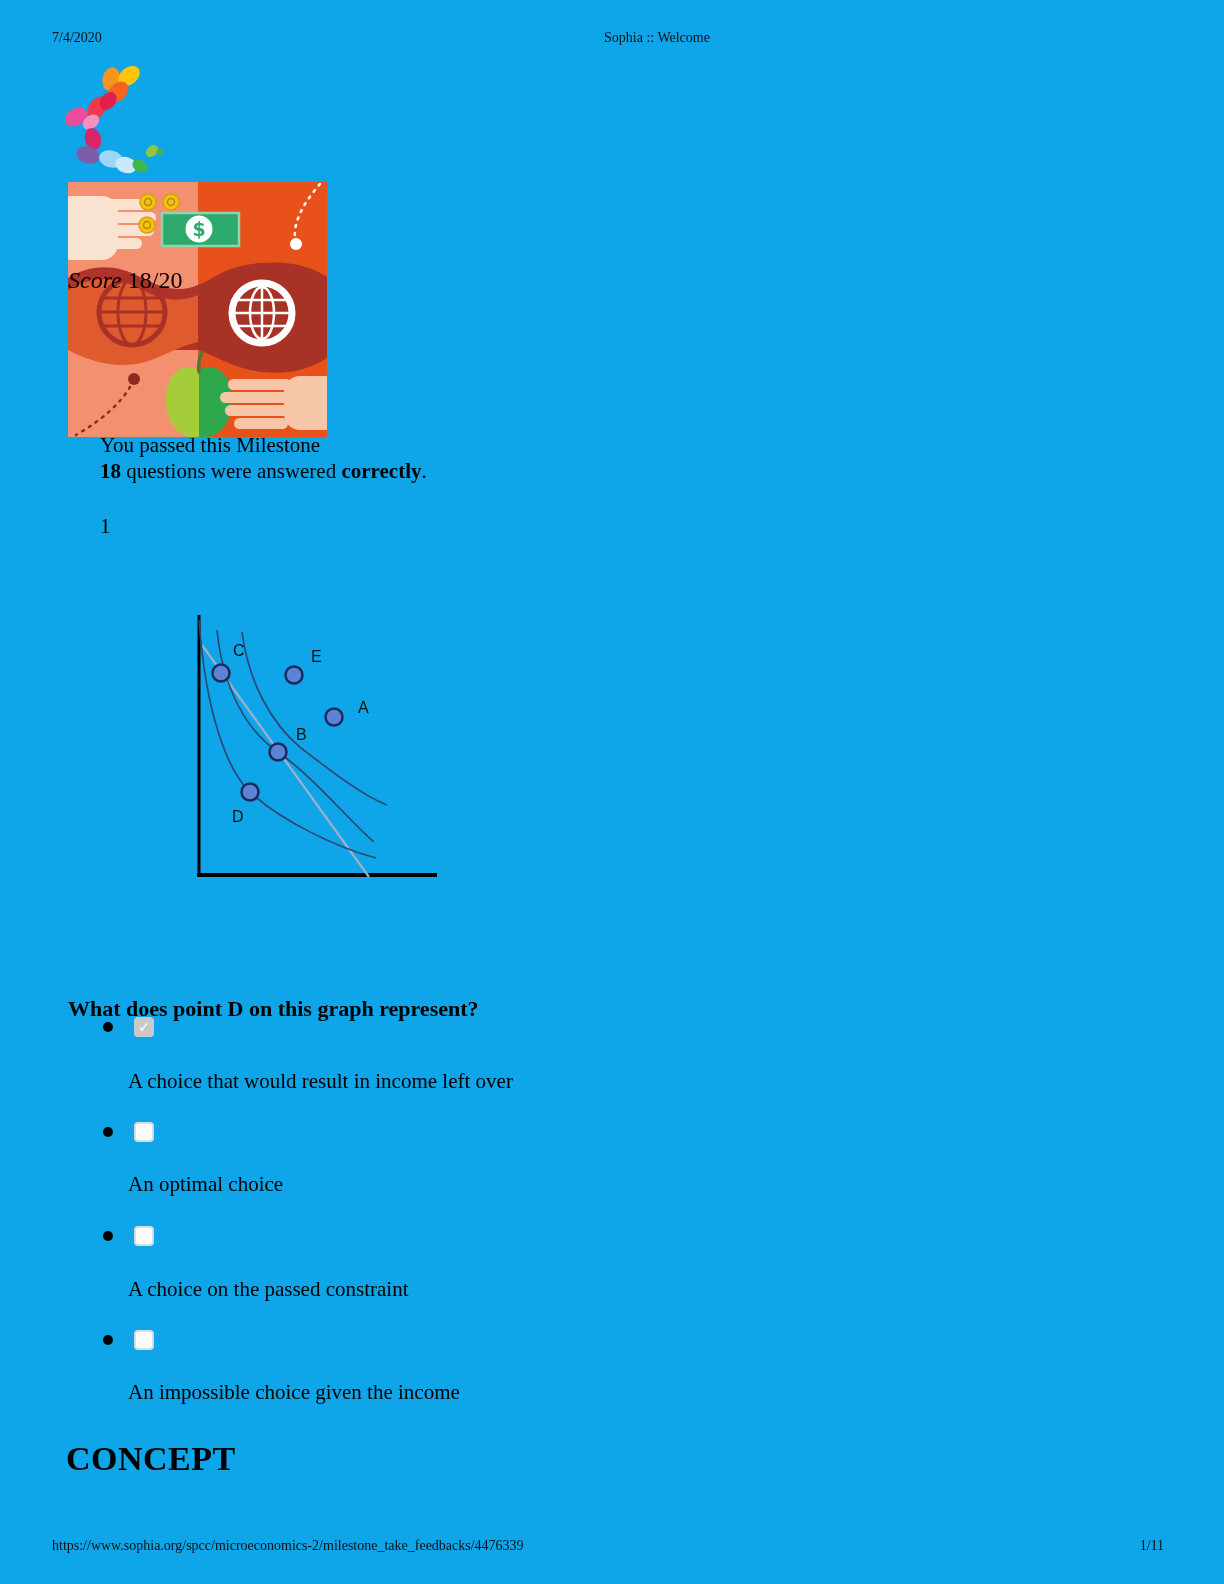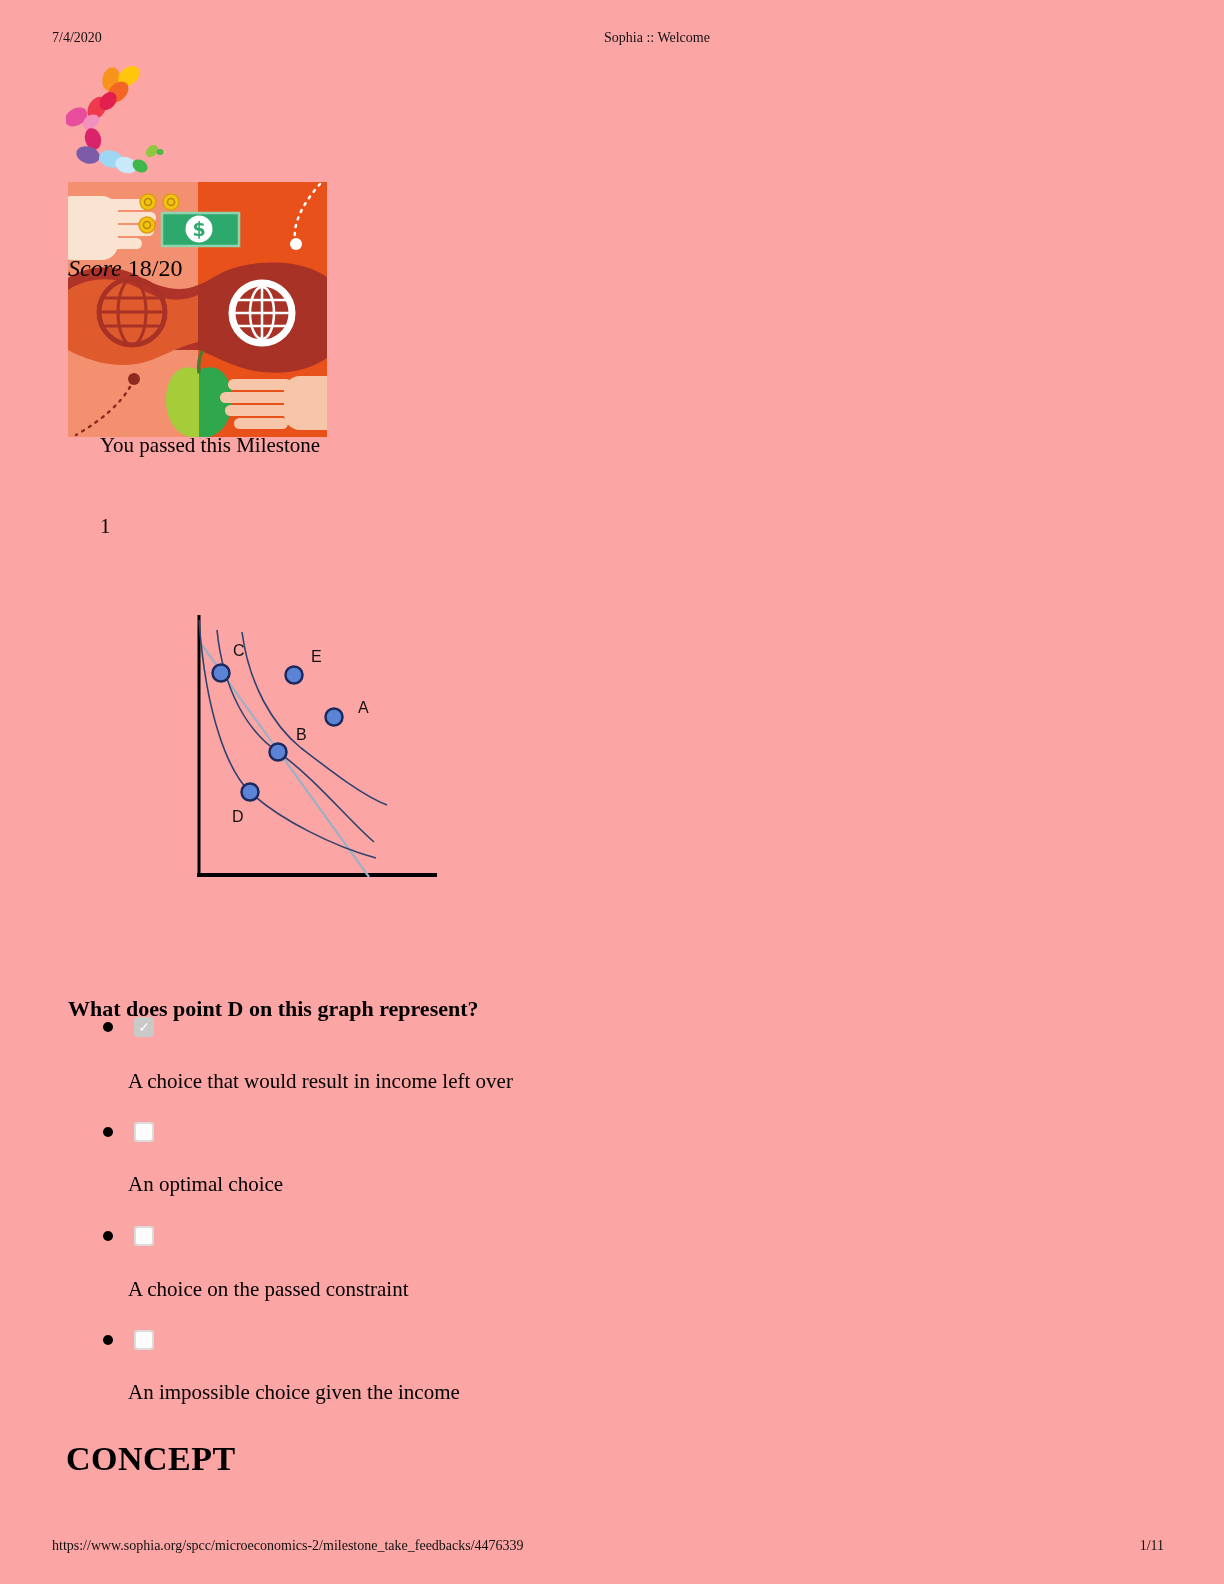--- a/index.html
+++ b/index.html
@@ -1,16 +1,16 @@
 <!DOCTYPE html>
 <html><head>
 <meta charset="utf-8">
 <style>
   html,body{margin:0;padding:0;background:#ffffff;}
-  .page{position:relative;width:1224px;height:1584px;background:#fca5a5;overflow:hidden;
+  .page{position:relative;width:1224px;height:1584px;background:#0ea5e9;overflow:hidden;
         font-family:"Liberation Serif",serif;color:#000;}
   .abs{position:absolute;}
 
   
   .print-meta{font-size:14px;color:#111;}
 
   
   .score-line{font-size:24px;z-index:5;}
   .score-label{font-style:italic;}
   .body-line{font-size:21px;z-index:5;white-space:nowrap;margin-left:32px;}
@@ -127,26 +127,29 @@
 
     <g fill="#F7C6A8">
       <rect x="216" y="194" width="60" height="54" rx="16"></rect>
       <rect x="160" y="197" width="64" height="11" rx="5.5"></rect>
       <rect x="152" y="210" width="72" height="11" rx="5.5"></rect>
       <rect x="157" y="223" width="68" height="11" rx="5.5"></rect>
       <rect x="166" y="236" width="54" height="11" rx="5.5"></rect>
     </g>
   </svg>
 
-  <div class="abs score-line" style="left:68px;top:255px;">
+  <div class="abs score-line" style="left:68px;top:267px;">
     <span class="score-label">Score</span>
     <span>18/20</span>
   </div>
 
   <div class="abs body-line" style="left:68px;top:433px;">You passed this Milestone</div>
+  <div class="abs body-line" style="left:68px;top:459px;">
+    <b>18</b><span> questions were answered </span><b>correctly</b><span>.</span>
+  </div>
 
   <div class="abs body-line" style="left:68px;top:514px;">1</div>
 
   <svg class="abs" style="left:185px;top:598px;" width="275" height="295" viewBox="0 0 275 295">
 
     <line x1="14" y1="17" x2="14" y2="278" stroke="#000" stroke-width="3"></line>
     <line x1="12" y1="277" x2="252" y2="277" stroke="#000" stroke-width="4"></line>
 
     <line x1="17" y1="47" x2="184" y2="279" stroke="#9fb0c6" stroke-width="2.2"></line>
 

